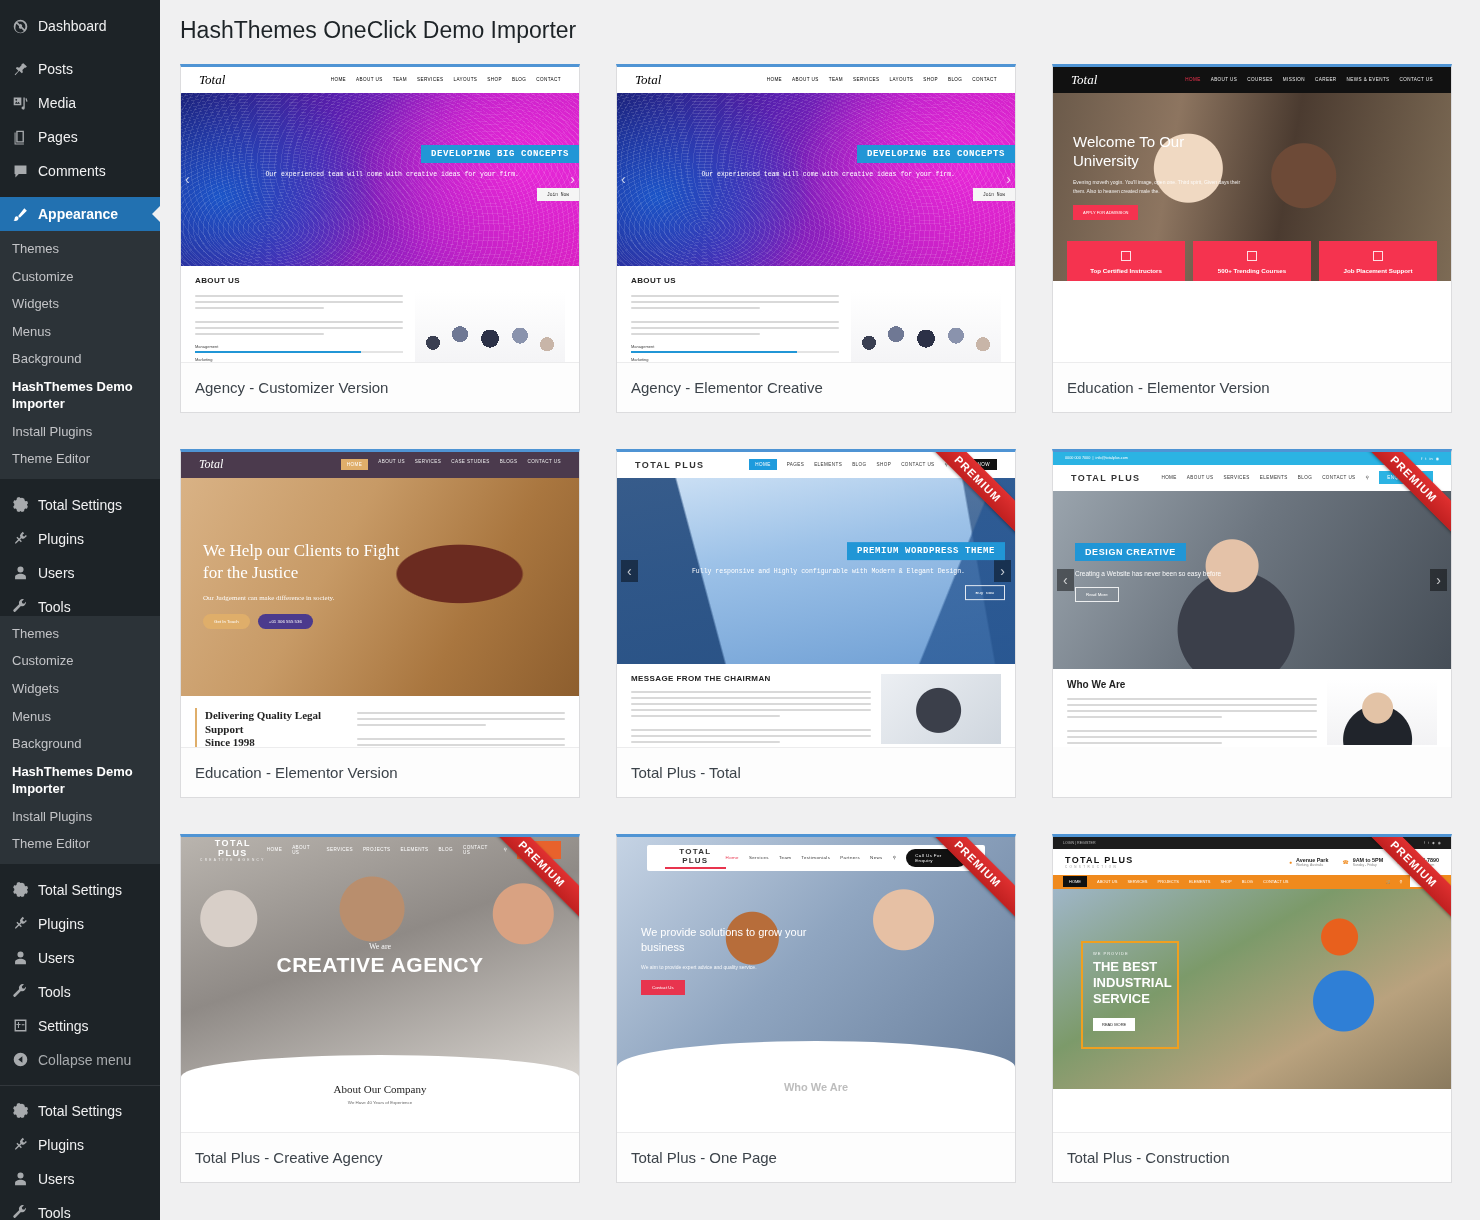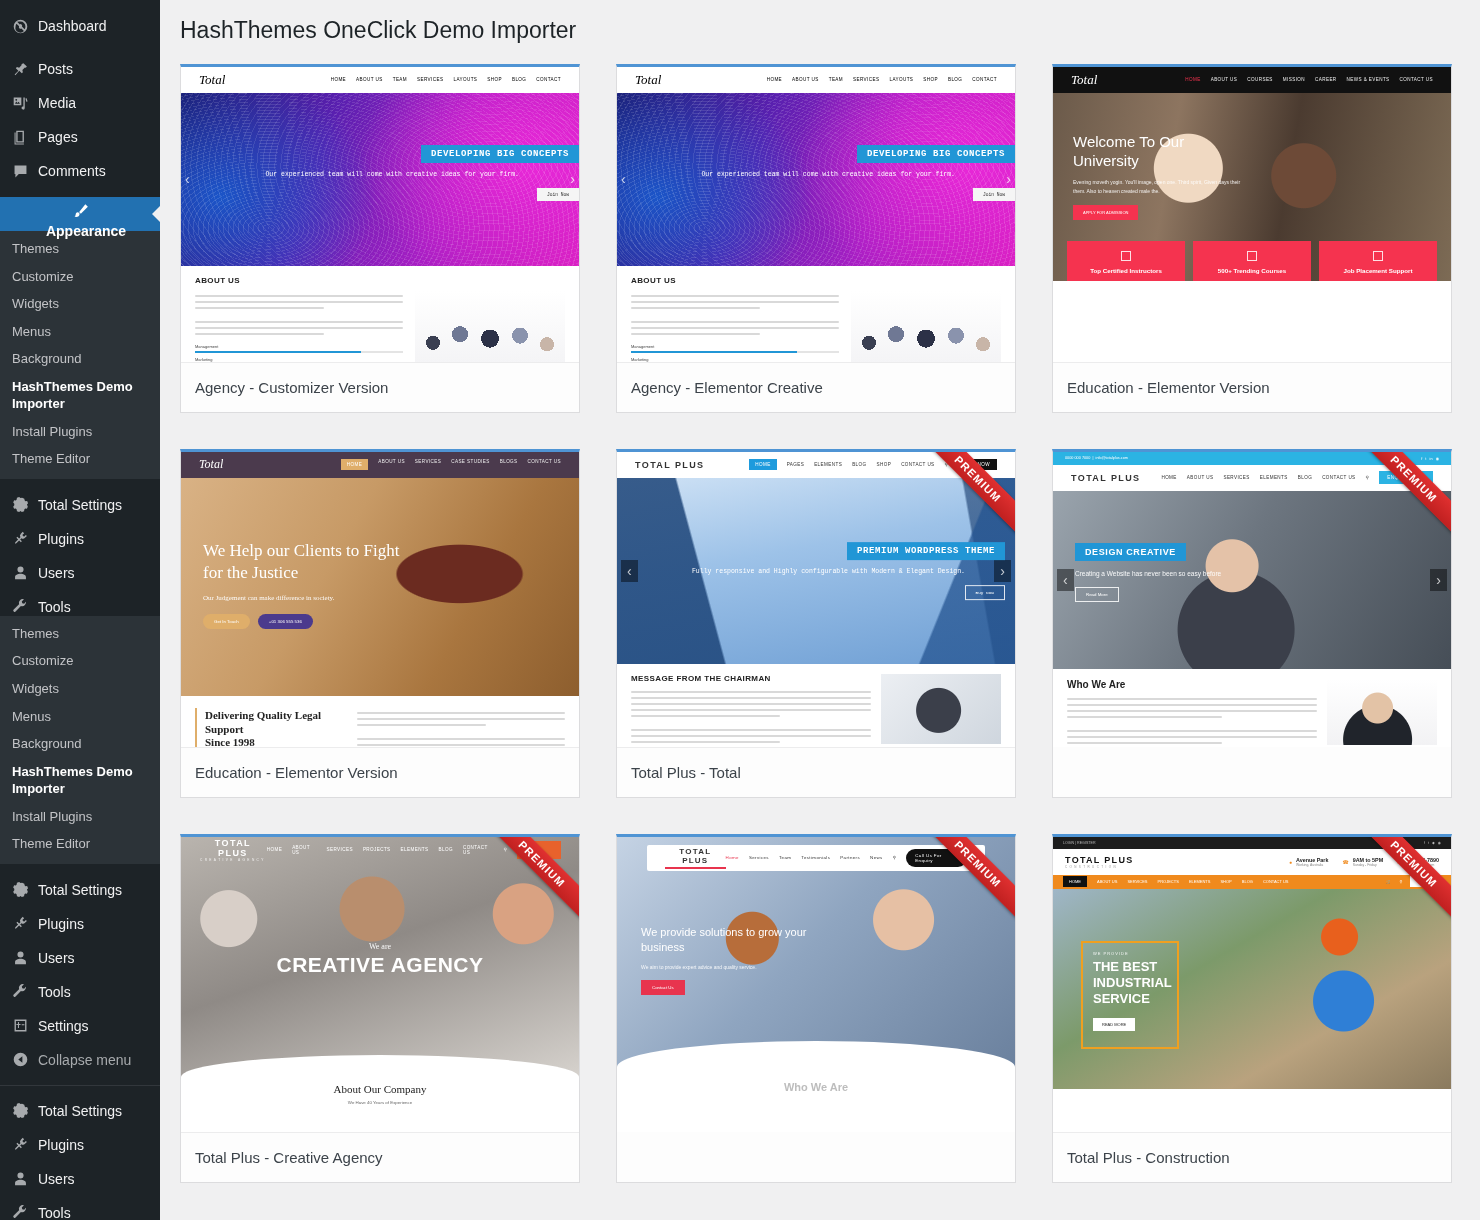--- a/index.html
+++ b/index.html
@@ -25,21 +25,20 @@
     font-size: 14px;
     cursor: pointer;
     position: relative;
   }
   .menu-top .mi { width: 26px; flex: 0 0 26px; display:flex; align-items:center; color:#a7aaad; }
   .menu-top .lbl { white-space: nowrap; }
   .menu-top.current {
     background: #2271b1;
     color: #fff;
     font-weight: 600;
-    flex-direction: column;
   }
   .menu-top.current .mi { color: #fff; }
   .menu-top.current::after {
     content: "";
     position: absolute; right: 0; top: 50%;
     margin-top: -8px;
     border-style: solid;
     border-width: 8px 8px 8px 0;
     border-color: transparent #f0f0f1 transparent transparent;
   }
@@ -818,20 +817,21 @@
               <div class="white-txt" style="font-size:5px;margin-top:9px;opacity:.9;">We aim to provide expert advice and quality service.</div>
               <span style="display:inline-block;margin-top:10px;background:#e8344e;color:#fff;font-size:4.4px;padding:5px 11px;">Contact Us</span>
             </div>
             <div class="op-wave"></div>
           </div>
           <div class="sect" style="text-align:center;padding-top:14px;">
             <div style="font-size:11px;color:#bdbdbd;font-weight:600;">Who We Are</div>
           </div>
         </div>
       </div>
+      <div class="card-title">Total Plus - One Page</div>
     </div>
 
     <div class="demo-card">
       <div class="ribbon">PREMIUM</div>
       <div class="thumb">
         <div class="site">
           <div class="cn-topbar">
             <span>LOGIN | REGISTER</span>
             <span>f &nbsp; t &nbsp; ◆ &nbsp; ◉</span>
           </div>

